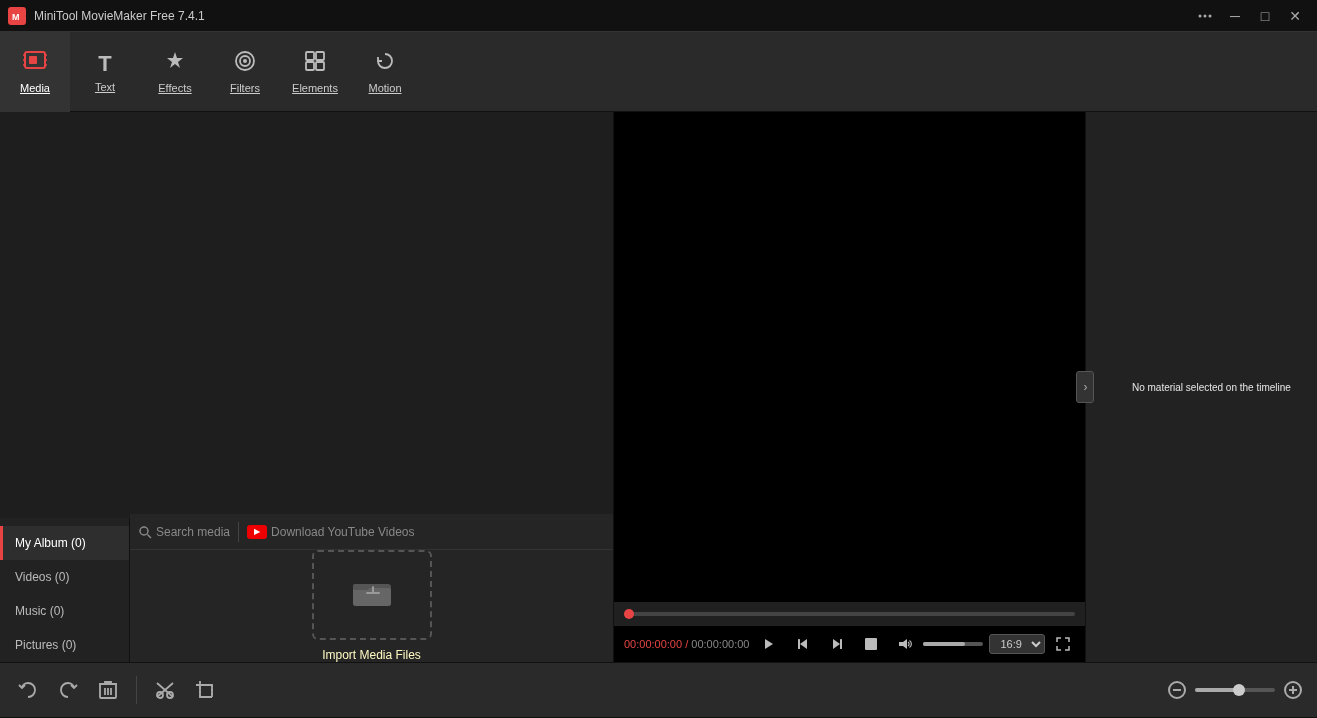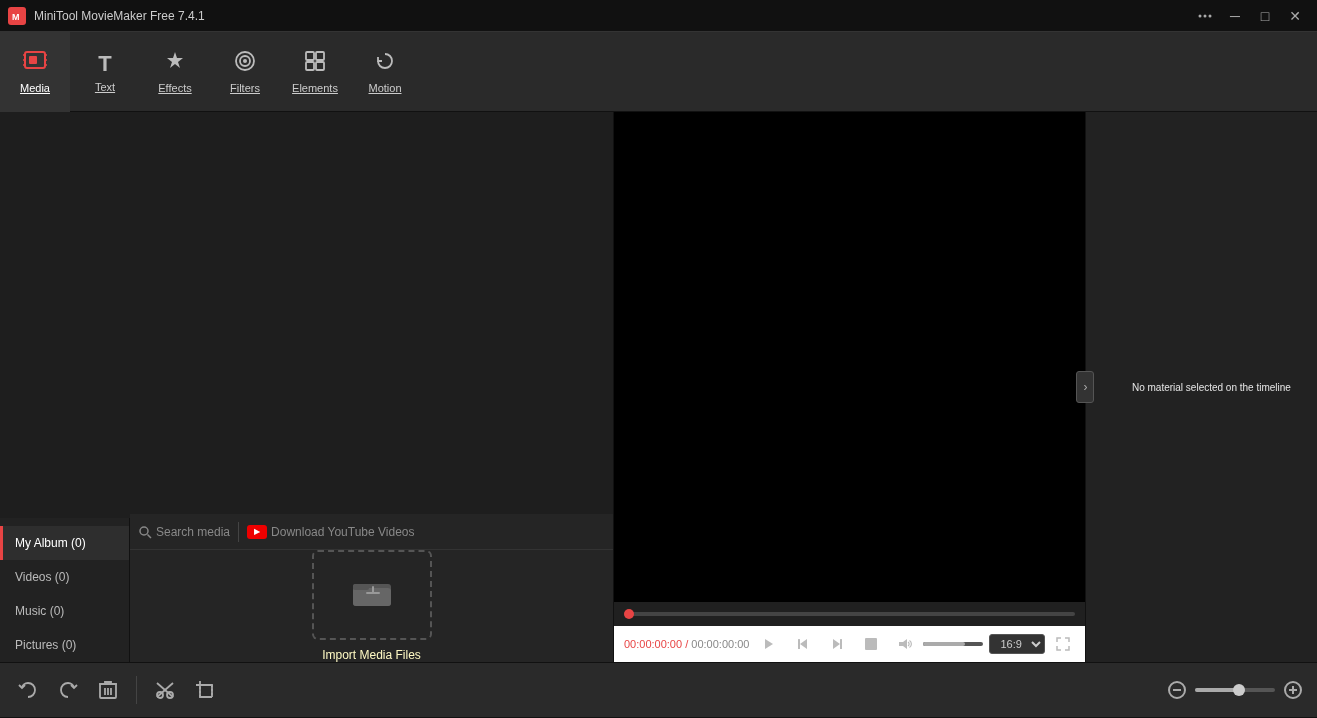--- a/index.html
+++ b/index.html
@@ -271,21 +271,21 @@
       color: #e84444;
       white-space: nowrap;
     }
 
     #player-controls {
       height: 36px;
       display: flex;
       align-items: center;
       padding: 0 10px;
       gap: 6px;
-      background: #ffffff;
+      background: #000000;
     }
     .ctrl-btn {
       background: transparent;
       border: none;
       color: #bbb;
       cursor: pointer;
       font-size: 16px;
       width: 28px; height: 28px;
       display: flex; align-items: center; justify-content: center;
       border-radius: 3px;

